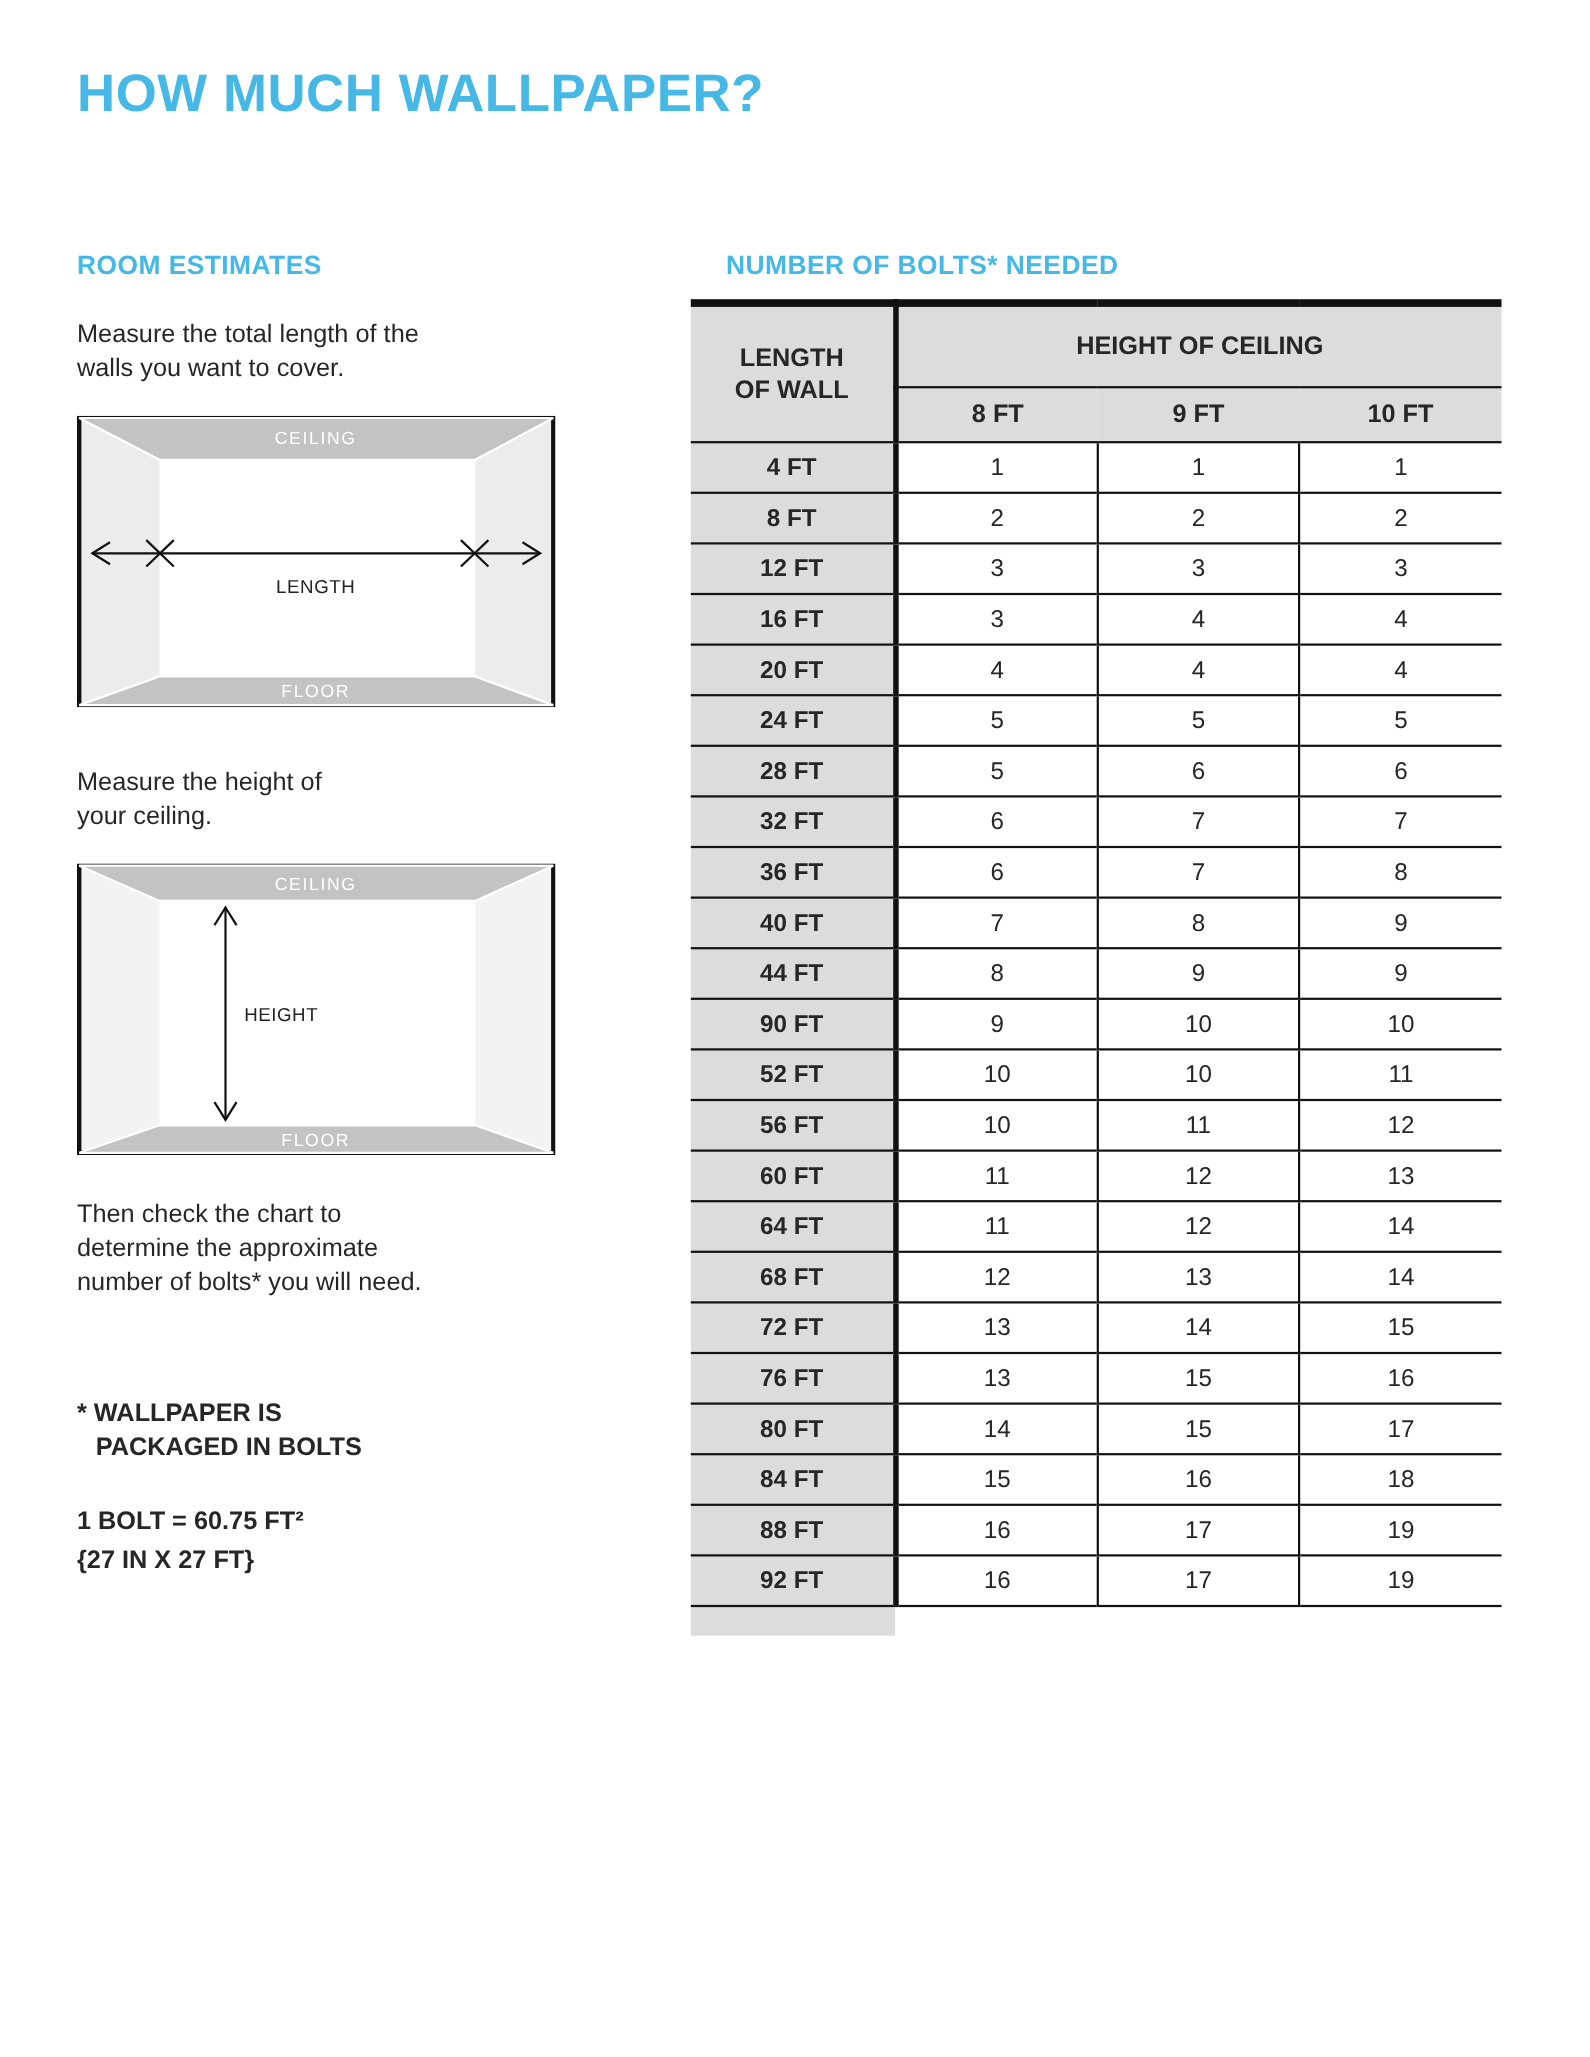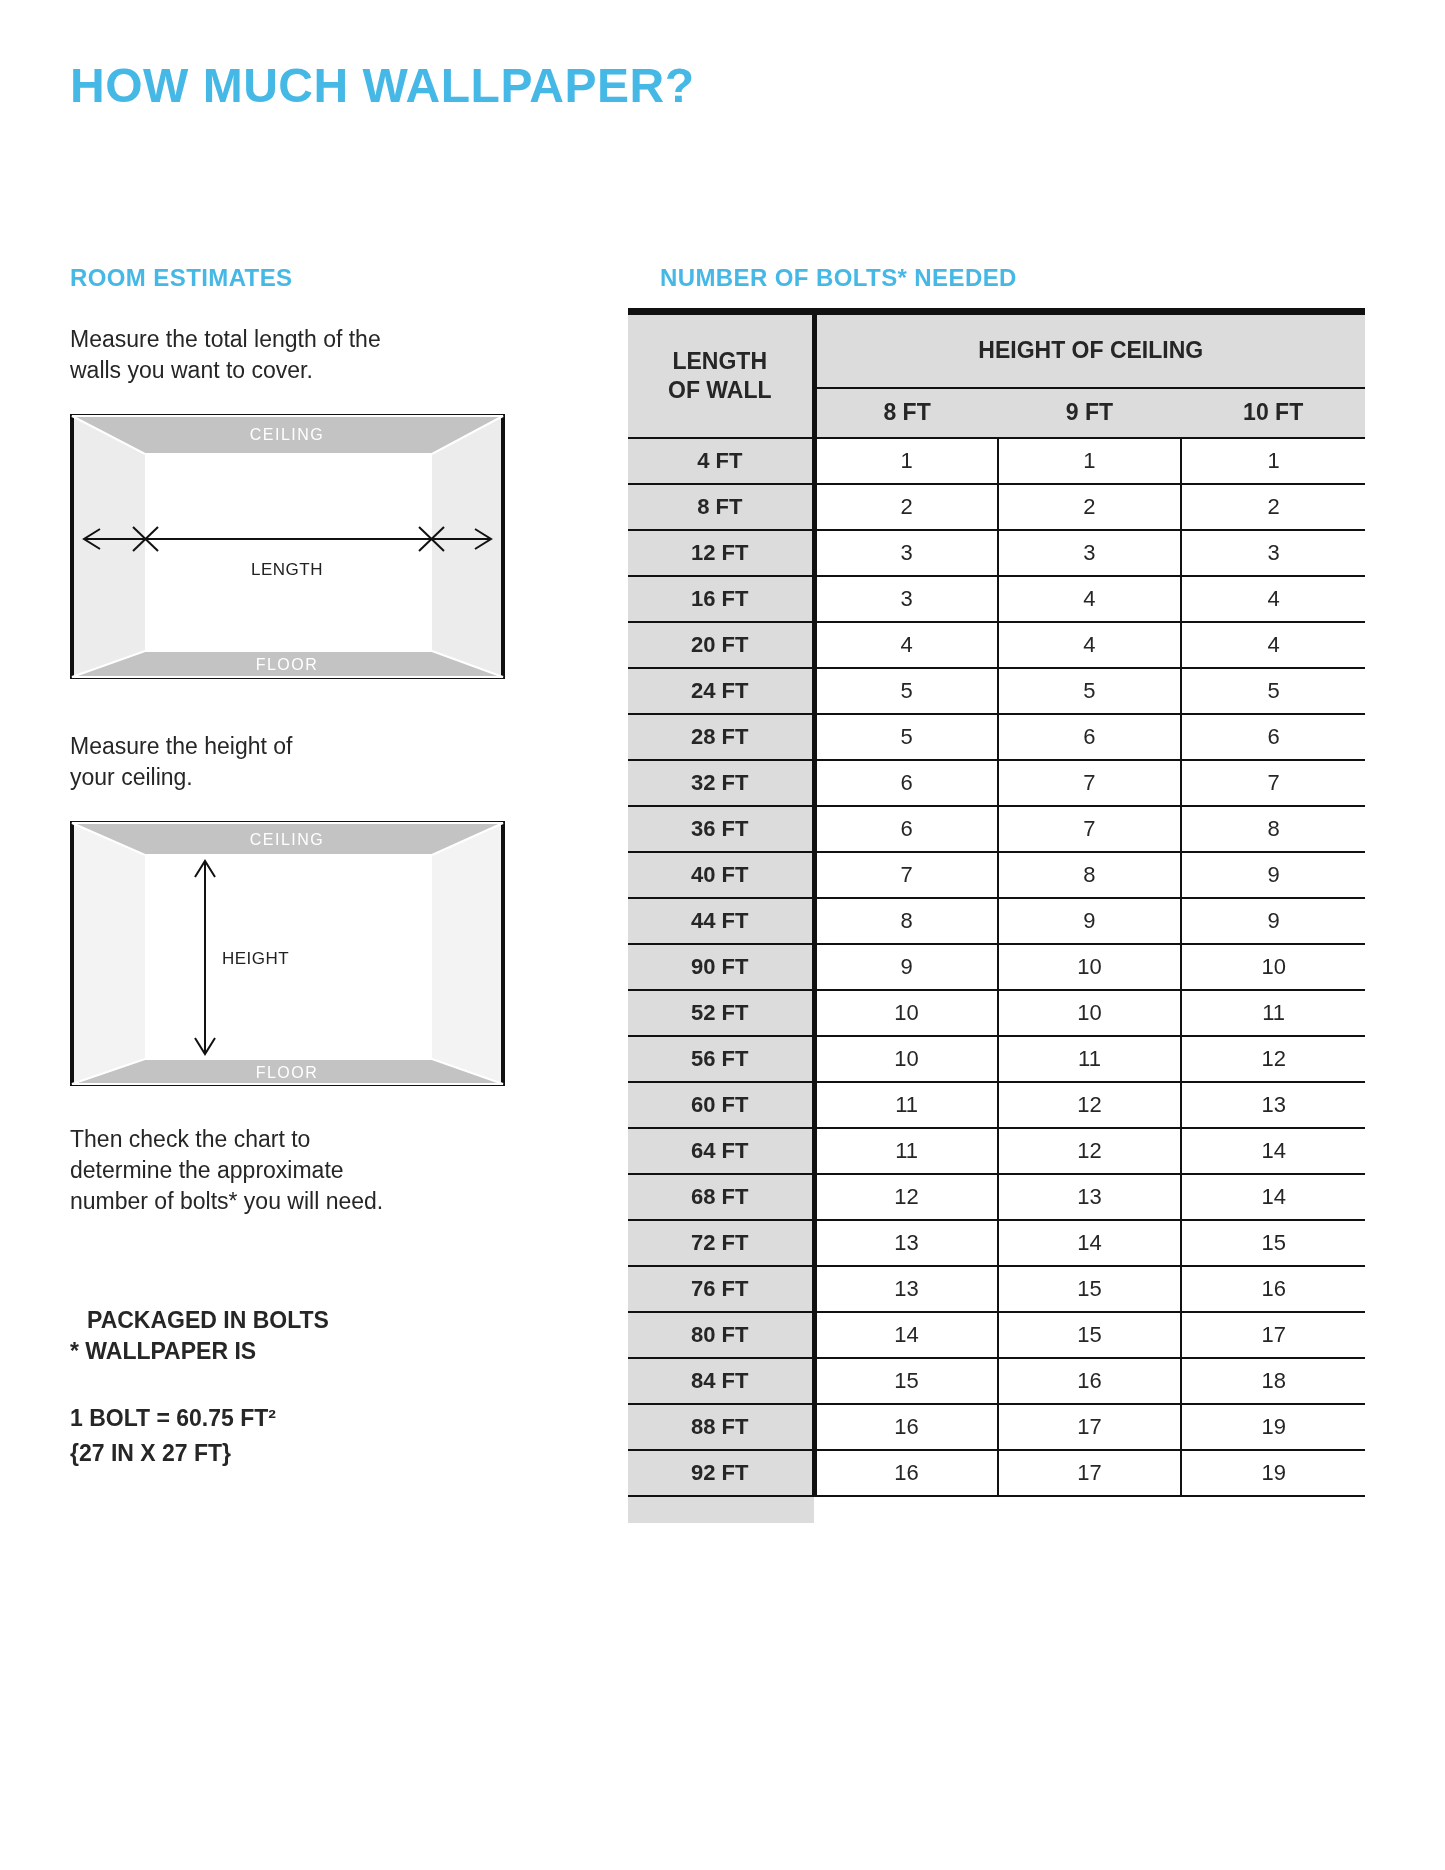--- a/index.html
+++ b/index.html
@@ -14,21 +14,20 @@
   .title {
     position: absolute; left: 70px; top: 58px;
     font-size: 48px; font-weight: bold; letter-spacing: 0.5px;
     color: var(--accent, #45b8e6);
     text-align: right;
   }
 
   .blue-heading {
     font-size: 24px; font-weight: bold; letter-spacing: 0.4px;
     color: var(--accent, #45b8e6);
-    margin-top: 36px;
   }
 
   .left-col  { position: absolute; left: 70px;  top: 228px; width: 460px; }
   .right-col { position: absolute; left: 628px; top: 228px; width: 737px; }
 
   .body-text { font-size: 23px; line-height: 1.35; color: var(--text-dark, #262626); }
   .p1 { margin-top: 32px; width: 320px; }
   .p2 { margin-top: 52px; width: 250px; }
   .p3 { margin-top: 38px; width: 340px; }
 
@@ -125,22 +124,22 @@
         <polyline points="125,217 135,233 145,217"></polyline>
       </g>
       <text class="wall-label" x="217" y="24">CEILING</text>
       <text class="wall-label" x="217" y="257">FLOOR</text>
       <text class="measure-label" x="152" y="143" text-anchor="start">HEIGHT</text>
     </svg>
 
     <p class="body-text p3">Then check the chart to determine the approximate number of bolts* you will need.</p>
 
     <p class="footnote">
+      <span class="fn-line">* WALLPAPER IS</span>
       <span class="fn-line indent">PACKAGED IN BOLTS</span>
-      <span class="fn-line">* WALLPAPER IS</span>
     </p>
 
     <p class="bolt-size">
       <span class="fn-line">1 BOLT = 60.75 FT²</span>
       <span class="fn-line">{27 IN X 27 FT}</span>
     </p>
   </section>
 
   <section class="right-col">
     <h2 class="blue-heading table-heading">NUMBER OF BOLTS* NEEDED</h2>

